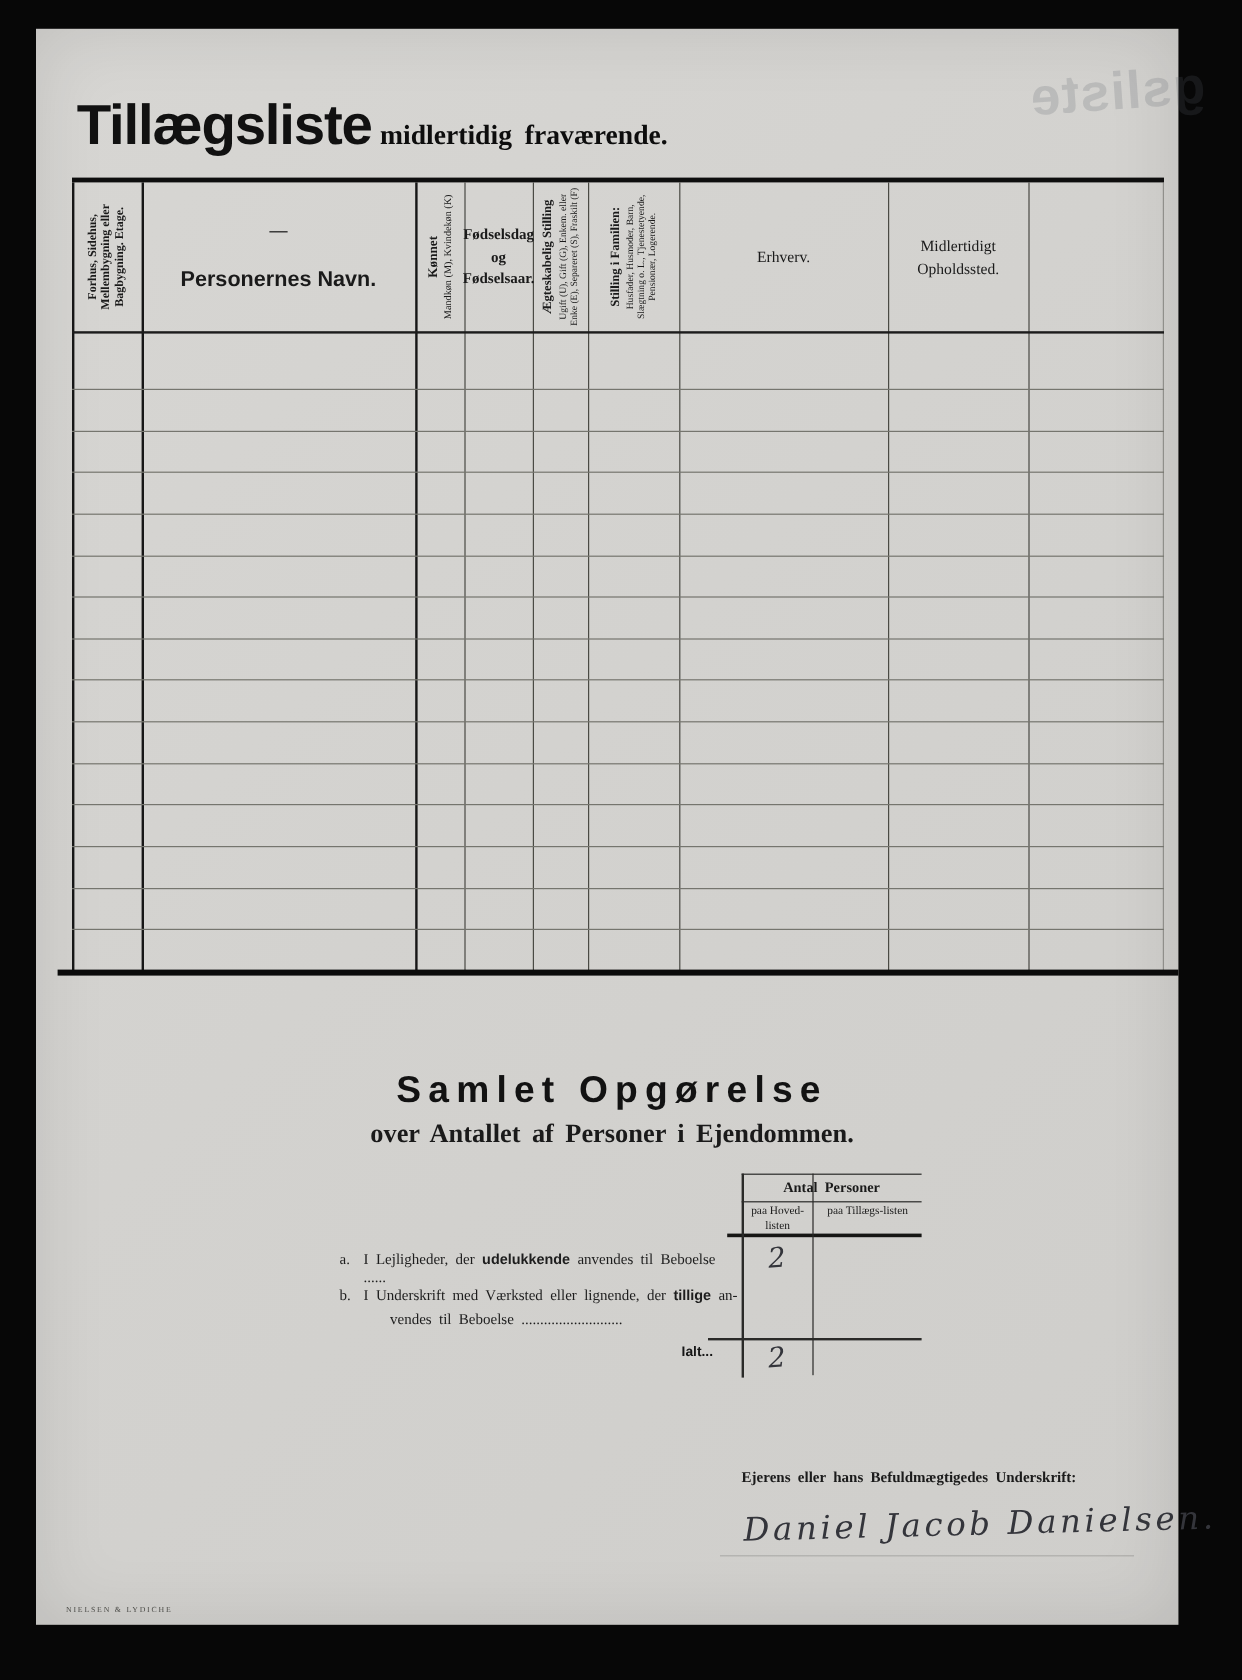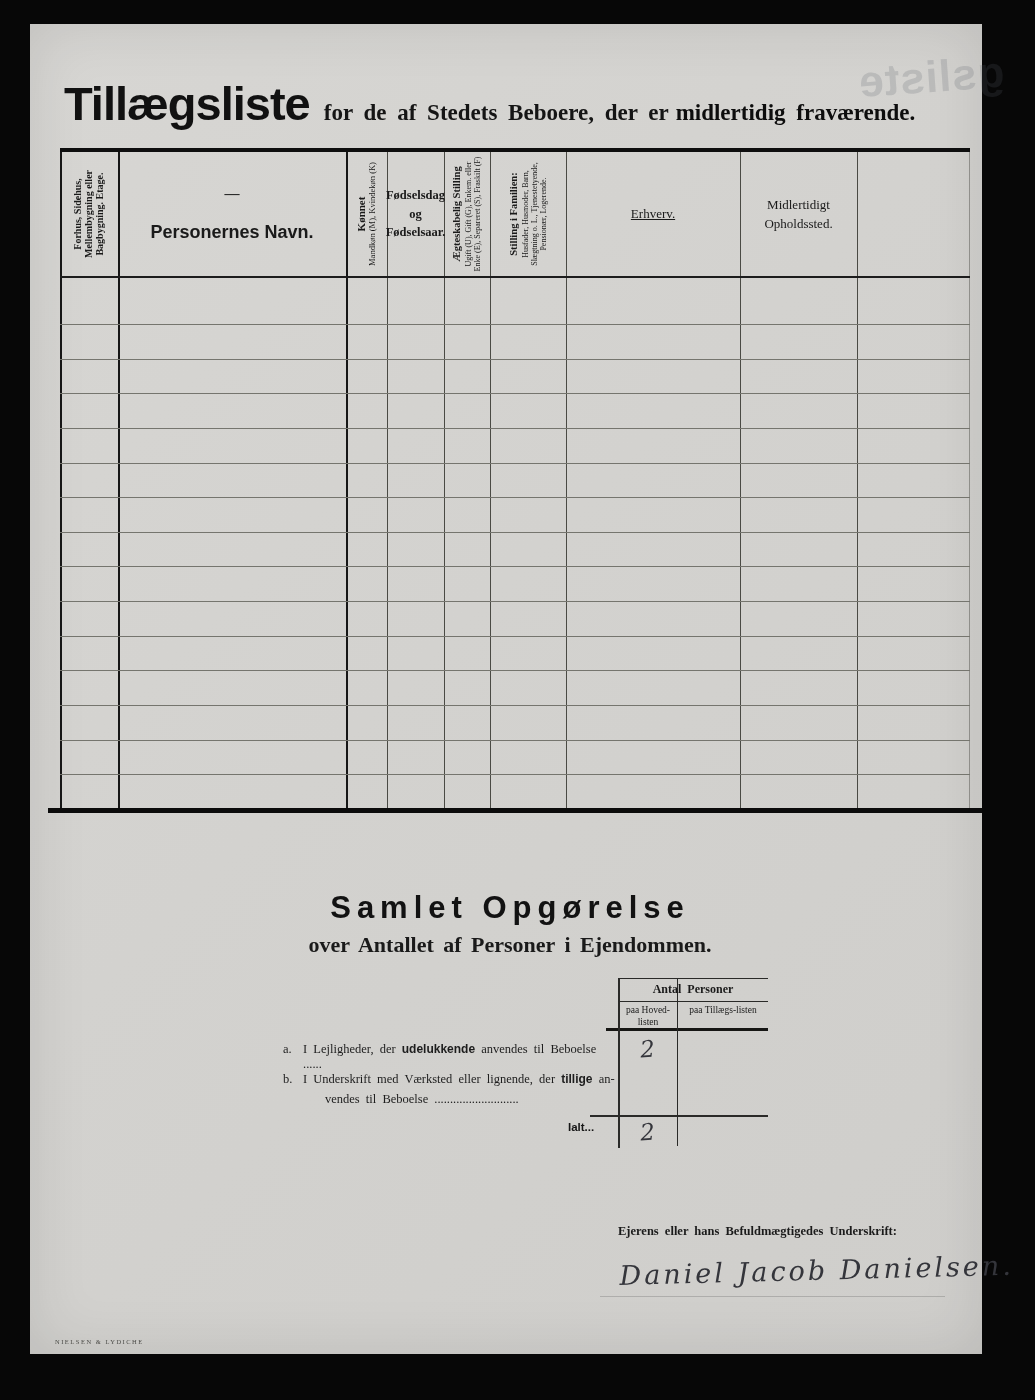--- a/index.html
+++ b/index.html
@@ -60,21 +60,20 @@
 </style>
 </head>
 <body>
 
 <div id="paper">
 
   <div class="abs bleed" style="left:828px;top:28px;">gsliste</div>
 
   <div class="abs titlebar" style="left:34px;top:52px;">
     <span class="t-main">Tillægsliste</span>
-    <span class="t-tail">for de af Stedets Beboere, der er</span>
     <span class="t-tailb">midlertidig fraværende.</span>
   </div>
 
   <div id="maintable">
 
     <div class="vline heavy" style="left:0px;"></div>
     <div class="vline heavy" style="left:58px;"></div>
     <div class="vline heavy" style="left:286px;"></div>
     <div class="vline light" style="left:327px;"></div>
     <div class="vline light" style="left:384px;"></div>
@@ -112,21 +111,21 @@
           <div class="main">Ægteskabelig Stilling</div>
           <div class="sub">Ugift (U), Gift (G), Enkem. eller Enke (E), Separeret (S), Fraskilt (F)</div>
         </div>
       </div>
       <div class="hcell" style="left:430px;width:76px;">
         <div class="rot">
           <div class="main">Stilling i Familien:</div>
           <div class="sub">Husfader, Husmoder, Barn, Slægtning o. L., Tjenestetyende, Pensionær, Logerende.</div>
         </div>
       </div>
-      <div class="hcell" style="left:506px;width:174px;text-decoration:underline;">
+      <div class="hcell" style="left:506px;width:174px;">
         <div class="hc-center">
             <div class="hd-serif">Erhverv.</div>
           </div>
       </div>
       <div class="hcell" style="left:680px;width:117px;font-family:Liberation Serif, serif;">
         <div class="hc-center">
             <div class="hd-serif" style="width:86px;line-height:1.5;">Midlertidigt Opholdssted.</div>
           </div>
       </div>
     </div>

